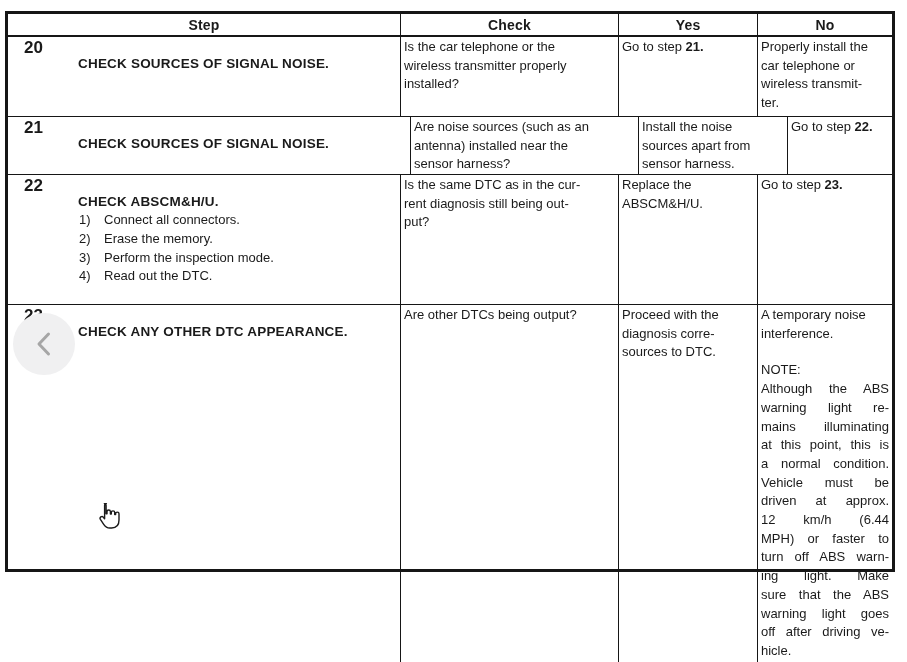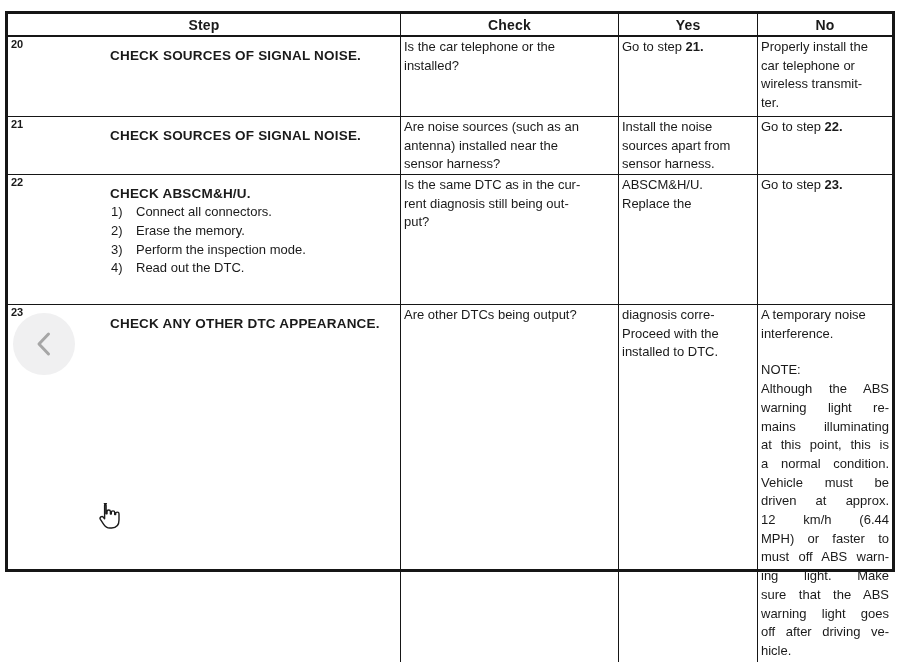--- a/index.html
+++ b/index.html
@@ -25,31 +25,31 @@
   .row > div + div { border-left: 1.5px solid #161616; }
 
   .header-row { height: 23px; border-bottom: 2px solid #161616; }
   .hcell {
     display: flex; align-items: center; justify-content: center;
     font-weight: bold; font-size: 14px; letter-spacing: .2px;
   }
 
   .body-row + .body-row { border-top: 1.5px solid #161616; }
   .r0 { height: 79px; }
-  .r1 { height: 58px; }
+  .r1 { height: 58px; gap: 10px; }
   .r2 { height: 130px; }
   .r3 { flex: 1; }
 
   .cell { padding: 1px 3px 1px 3px; font-size: 13px; }
   .tline { line-height: 18.7px; white-space: nowrap; }
   .cell-no .tline, .cell-yes .tline { white-space: normal; }
 
   .cell-step { position: relative; padding-left: 0; }
-  .step-num { position: absolute; left: 3px; top: 1px; font-weight: bold; font-size: 11px; }
-  .step-body { margin-left: 102px; padding-top: 8px; }
+  .step-num { position: absolute; left: 16px; top: 1px; font-weight: bold; font-size: 17px; }
+  .step-body { margin-left: 70px; padding-top: 16px; }
   .cell-title { font-weight: bold; font-size: 13.5px; letter-spacing: .2px; line-height: 19px; white-space: nowrap; }
   .substep { display: flex; line-height: 18.8px; }
   .substep-num { flex: none; width: 25px; padding-left: 1px; }
 
   .note-label { line-height: 18.7px; margin-top: 18px; }
   .jline { text-align: justify; text-align-last: justify; white-space: normal; }
 
   .back-btn {
     position: absolute; left: 13px; top: 313px;
     width: 62px; height: 62px; border-radius: 50%;
@@ -74,20 +74,21 @@
       </div>
       <div class="row body-row r0">
         <div class="cell cell-step">
           <div class="step-num">20</div>
           <div class="step-body">
             <div class="cell-title">CHECK SOURCES OF SIGNAL NOISE.</div>
           </div>
         </div>
         <div class="cell cell-check">
           <div class="tline">Is the car telephone or the</div>
+          <div class="tline">wireless transmitter properly</div>
           <div class="tline">installed?</div>
         </div>
         <div class="cell cell-yes">
           <div class="tline"><span>Go to step </span><b>21.</b></div>
         </div>
         <div class="cell cell-no">
           <div class="tline">Properly install the</div>
           <div class="tline">car telephone or</div>
           <div class="tline">wireless transmit-</div>
           <div class="tline">ter.</div>
@@ -136,56 +137,56 @@
               <div>Read out the DTC.</div>
             </div>
           </div>
         </div>
         <div class="cell cell-check">
           <div class="tline">Is the same DTC as in the cur-</div>
           <div class="tline">rent diagnosis still being out-</div>
           <div class="tline">put?</div>
         </div>
         <div class="cell cell-yes">
+          <div class="tline">Replace the</div>
           <div class="tline">ABSCM&amp;H/U.</div>
-          <div class="tline">Replace the</div>
         </div>
         <div class="cell cell-no">
           <div class="tline"><span>Go to step </span><b>23.</b></div>
         </div>
       </div>
       <div class="row body-row r3">
         <div class="cell cell-step">
           <div class="step-num">23</div>
           <div class="step-body">
             <div class="cell-title">CHECK ANY OTHER DTC APPEARANCE.</div>
           </div>
         </div>
         <div class="cell cell-check">
           <div class="tline">Are other DTCs being output?</div>
         </div>
         <div class="cell cell-yes">
+          <div class="tline">Proceed with the</div>
           <div class="tline">diagnosis corre-</div>
-          <div class="tline">Proceed with the</div>
-          <div class="tline">installed to DTC.</div>
+          <div class="tline">sources to DTC.</div>
         </div>
         <div class="cell cell-no">
           <div class="tline">A temporary noise</div>
           <div class="tline">interference.</div>
           <div class="note-label">NOTE:</div>
           <div class="tline jline">Although the ABS</div>
           <div class="tline jline">warning light re-</div>
           <div class="tline jline">mains illuminating</div>
           <div class="tline jline">at this point, this is</div>
           <div class="tline jline">a normal condition.</div>
           <div class="tline jline">Vehicle must be</div>
           <div class="tline jline">driven at approx.</div>
           <div class="tline jline">12 km/h (6.44</div>
           <div class="tline jline">MPH) or faster to</div>
-          <div class="tline jline">must off ABS warn-</div>
+          <div class="tline jline">turn off ABS warn-</div>
           <div class="tline jline">ing light. Make</div>
           <div class="tline jline">sure that the ABS</div>
           <div class="tline jline">warning light goes</div>
           <div class="tline jline">off after driving ve-</div>
           <div class="tline">hicle.</div>
         </div>
       </div>
     </div>
 
   <button class="back-btn">

